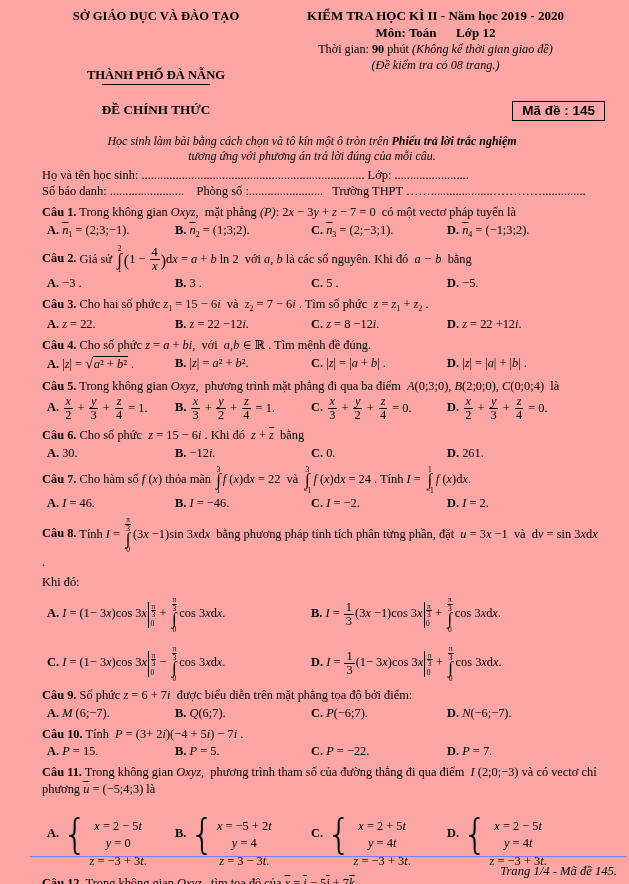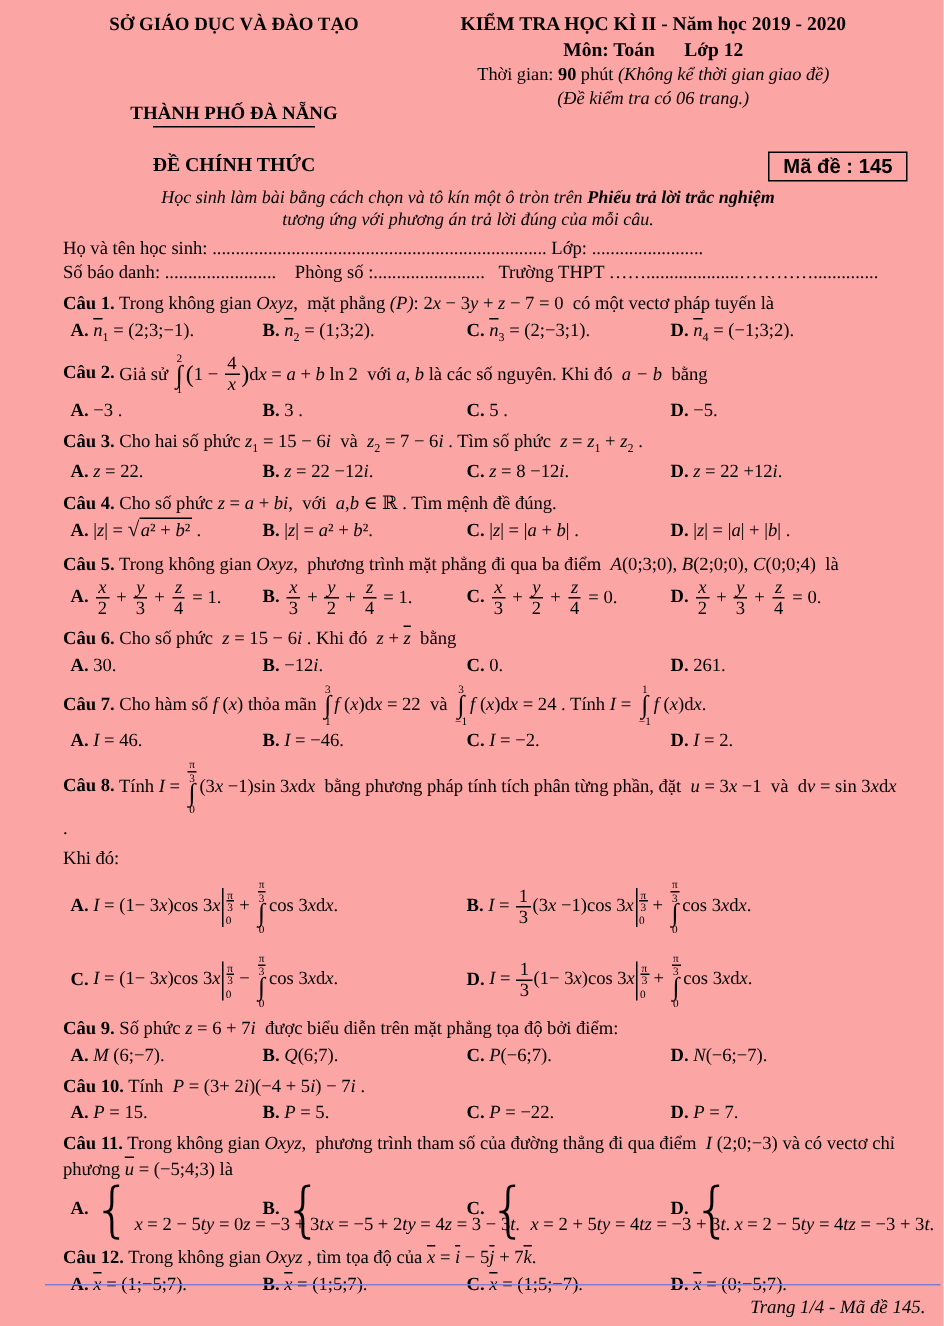--- a/index.html
+++ b/index.html
@@ -11,21 +11,21 @@
   .h-left{width:228px;text-align:center;font-weight:bold;font-size:12.6px;line-height:1.3;}
   .dept2-wrap{display:inline-block;margin-top:43px;}
   .dept2-wrap::after{content:"";display:block;width:108px;border-bottom:1.3px solid #000;margin:0 auto;}
   .exam-label{margin-top:16px;font-size:13.2px;}
   .h-right{flex:1;text-align:center;line-height:1.3;}
   .h-title{font-weight:bold;font-size:13px;}
   .h-subject{font-weight:bold;font-size:13px;}
   .h-time{font-size:12.2px;}
   .h-pages{font-style:italic;font-size:12.2px;}
   
-  .instr{text-align:center;font-style:italic;font-size:12px;line-height:1.25;margin-top:6px;width:540px;}
+  .instr{text-align:center;font-style:italic;font-size:12px;line-height:1.25;margin-top:16px;width:540px;}
   
   .made-box{position:absolute;top:101px;right:24px;border:1.7px solid #000;padding:0 9px;
             font-family:"Liberation Sans","DejaVu Sans",sans-serif;font-weight:bold;font-size:13.5px;}
   
   .stud1{margin-top:3px;width:475px;white-space:nowrap;overflow:hidden;}
   .stud2{width:559px;white-space:nowrap;overflow:hidden;}
   
   .q{margin-top:5px;}
   .qp{line-height:1.32;}
   .qn{font-weight:bold;text-align:center;}
@@ -49,41 +49,41 @@
   .mfd{line-height:1;}
   .ev{display:inline-flex;flex-direction:column;justify-content:space-between;vertical-align:middle;
       border-left:1px solid #000;padding-left:1.5px;height:26px;font-size:7.5px;margin-left:1px;}
   .vec{font-style:italic;text-decoration:overline;}
   .bar{font-style:italic;text-decoration:overline;}
   .sq{font-size:14px;}
   .rad{border-top:1px solid #000;padding:0 1px;}
   .big{font-size:16px;vertical-align:middle;}
   .sys{display:inline-flex;align-items:center;vertical-align:middle;}
   .brc{font-size:40px;font-weight:300;line-height:0.9;margin-right:2px;font-family:"DejaVu Sans",sans-serif;}
-  .sl{display:inline-flex;flex-direction:row;line-height:1.4;text-align:center;margin-top:20px;}
+  .sl{display:inline-flex;flex-direction:column;line-height:1.4;text-align:center;margin-top:20px;}
   
   .f-rule{position:absolute;left:30px;right:2px;bottom:27px;border-top:1.7px solid #8080d2;}
   .f-text{position:absolute;right:12px;bottom:5px;font-style:italic;font-size:12.6px;}
 </style>
 </head>
 <body>
 
 <div class="page">
 
   <div class="hdr">
     <div class="h-left">
       <div>SỞ GIÁO DỤC VÀ ĐÀO TẠO</div>
       <div><span class="dept2-wrap">THÀNH PHỐ ĐÀ NẴNG</span></div>
       <div class="exam-label">ĐỀ CHÍNH THỨC</div>
     </div>
     <div class="h-right">
       <div class="h-title">KIỂM TRA HỌC KÌ II - Năm học 2019 - 2020</div>
       <div class="h-subject">Môn: Toán &nbsp;&nbsp;&nbsp;&nbsp; Lớp 12</div>
       <div class="h-time">Thời gian: <b>90</b> phút <i>(Không kể thời gian giao đề)</i></div>
-      <div class="h-pages">(Đề kiểm tra có 06 trang.)</div>
+      <div class="h-pages">(Đề kiểm tra có 08 trang.)</div>
     </div>
   </div>
 
   <div class="instr">
     <div>Học sinh làm bài bằng cách chọn và tô kín một ô tròn trên <b>Phiếu trả lời trắc nghiệm</b></div>
     <div>tương ứng với phương án trả lời đúng của mỗi câu.</div>
   </div>
 
   <div class="made-box">Mã đề : 145</div>
 

